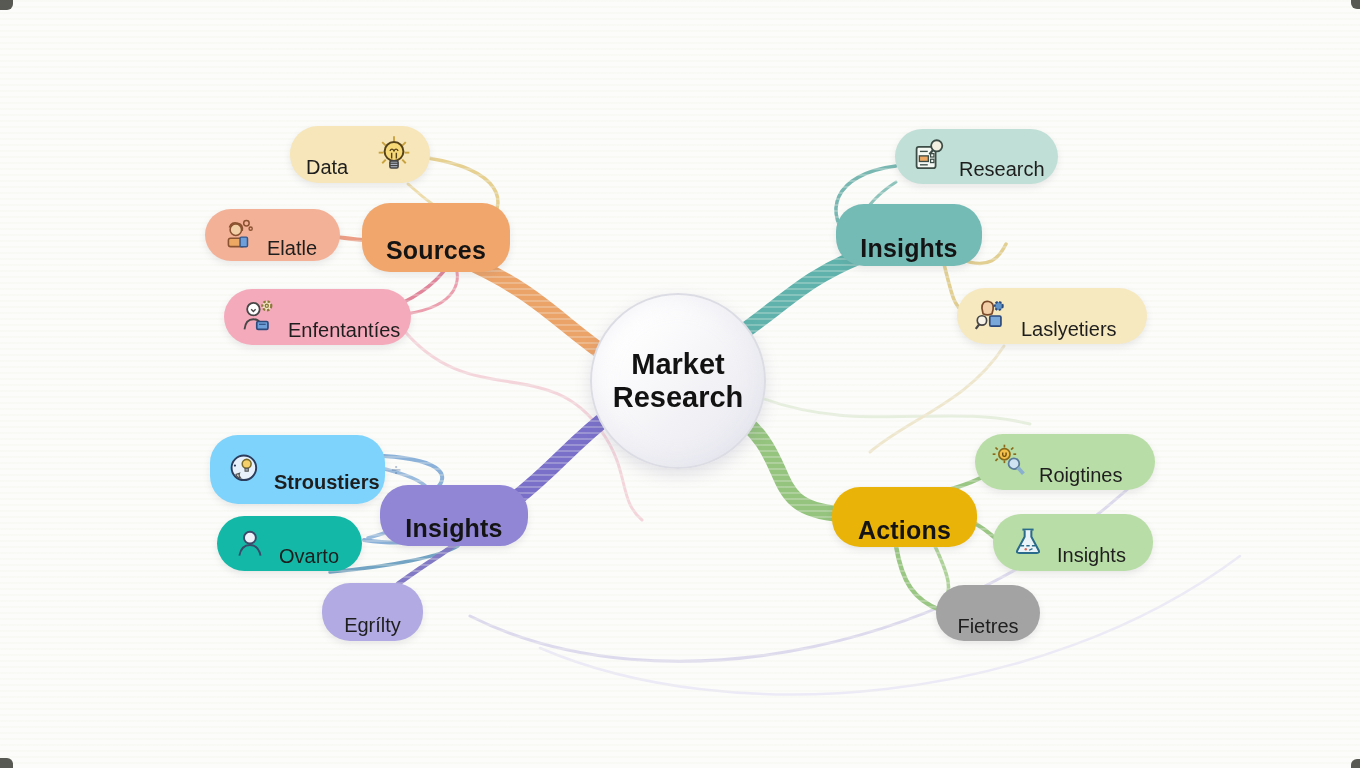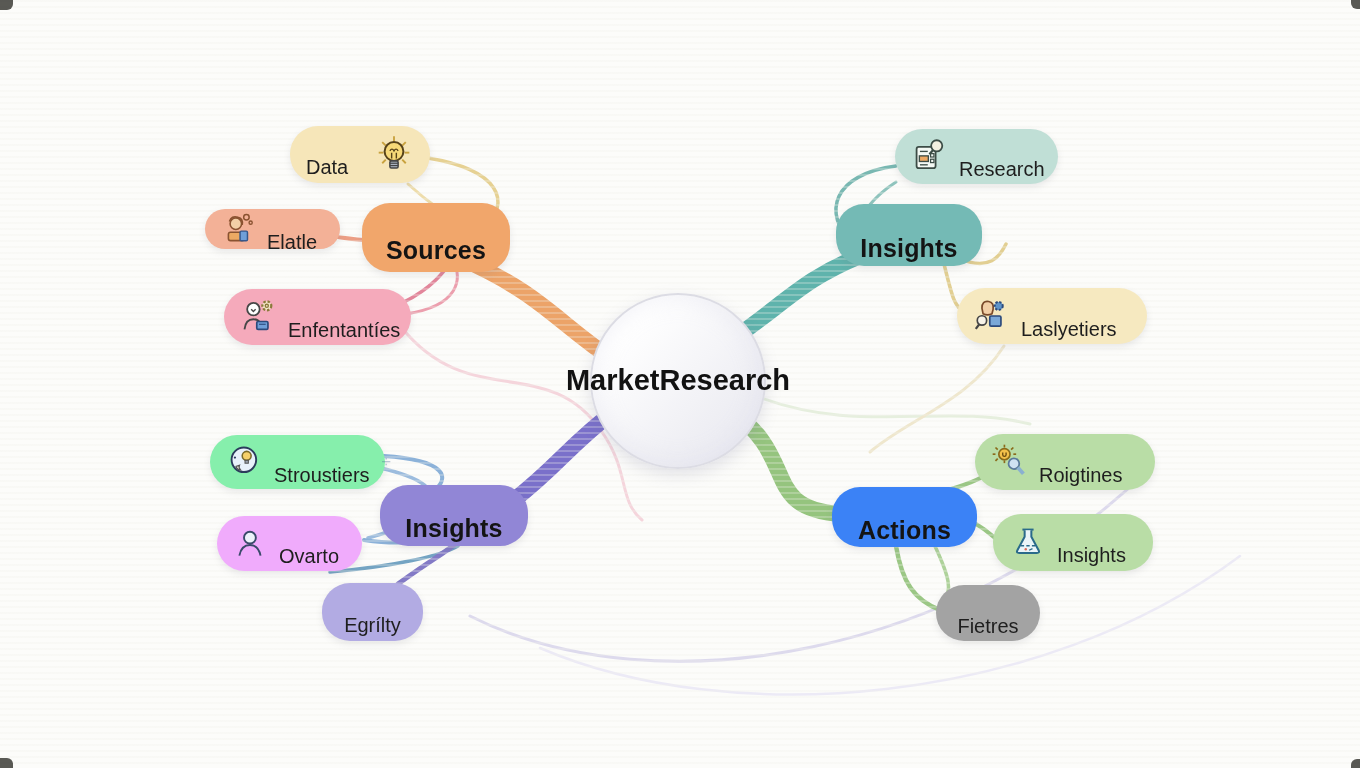--- a/index.html
+++ b/index.html
@@ -24,21 +24,21 @@
   .node.main{justify-content:center;}
   .node.main .label{font-size:25px;font-weight:bold;color:#141414;letter-spacing:.2px;}
   .node.center-txt{justify-content:center;}
   .icon{display:flex;align-items:center;justify-content:center;flex:0 0 auto;}
   .suffix{opacity:.38;color:#51719c;font-size:17px;margin-left:2px;}
   .center-node{
     position:absolute;left:590px;top:293px;width:172px;height:172px;border-radius:50%;
     background:linear-gradient(135deg,#ffffff 20%,#efeff4 70%,#e7e7f0 100%);
     border:2px solid #dcdce4;
     box-shadow:0 6px 16px rgba(110,110,150,.18), inset 0 0 26px rgba(205,205,225,.30);
-    display:flex;flex-direction:row;align-items:center;justify-content:center;
+    display:flex;flex-direction:column;align-items:center;justify-content:center;
     z-index:4;cursor:pointer;
   }
   .center-node span{font-size:29px;font-weight:bold;color:#121212;line-height:1.15;}
   .speck{position:absolute;background:#35342f;opacity:.82;z-index:6;}
   .speck.tl{left:0;top:0;width:13px;height:10px;border-radius:0 0 6px 0;}
   .speck.bl{left:0;bottom:0;width:13px;height:10px;border-radius:0 6px 0 0;}
   .speck.tr{right:0;top:0;width:9px;height:9px;border-radius:0 0 0 6px;}
   .speck.br{right:0;bottom:0;width:9px;height:9px;border-radius:6px 0 0 0;}
 </style>
 </head>
@@ -103,21 +103,21 @@
         </g>
         <circle cx="17" cy="15" r="8" fill="#f7d978" stroke="#57431a" stroke-width="1.7"></circle>
         <path d="M13.5 14.5 q1.8 -3 3.5 0 q1.8 -3 3.5 0 M15 16 v5 M19 16 v5" stroke="#57431a" stroke-width="1.2" fill="none"></path>
         <rect x="13.5" y="23" width="7" height="6" rx="1.2" fill="#aab3bf" stroke="#454545" stroke-width="1.3"></rect>
         <line x1="13.5" y1="25" x2="20.5" y2="25" stroke="#454545" stroke-width="1"></line>
         <line x1="13.5" y1="27" x2="20.5" y2="27" stroke="#454545" stroke-width="1"></line>
       </svg>
     </span>
   </div>
 
-  <div class="node" style="left: 205px; top: 209px; width: 135px; height: 40px; background-color: rgb(243, 177, 151);">
+  <div class="node" style="left: 205px; top: 209px; width: 135px; height: 52px; background-color: rgb(243, 177, 151);">
     <span class="icon">
       <svg width="36" height="36" viewBox="0 0 34 34">
         <circle cx="24" cy="6" r="2.6" fill="none" stroke="#8a5230" stroke-width="1.4"></circle>
         <circle cx="28" cy="11" r="1.5" fill="none" stroke="#8a5230" stroke-width="1.3"></circle>
         <path d="M8 10 q2 -6 8 -4 q5 1 4 7" fill="none" stroke="#8a5230" stroke-width="1.6"></path>
         <circle cx="14" cy="12" r="5.4" fill="#f2cfa6" stroke="#8a5230" stroke-width="1.5"></circle>
         <rect x="7" y="20" width="15" height="8" rx="2" fill="#eda963" stroke="#8a5230" stroke-width="1.5"></rect>
         <rect x="18" y="19" width="7" height="9" rx="1.2" fill="#6f9fd8" stroke="#36578b" stroke-width="1.4"></rect>
       </svg>
     </span>
@@ -170,49 +170,49 @@
         <line x1="5.5" y1="24.5" x2="2.5" y2="28.5" stroke="#454545" stroke-width="2"></line>
       </svg>
     </span>
     <span class="label">Laslyetiers</span>
   </div>
 
   <div class="node main" style="left: 380px; top: 485px; width: 148px; height: 61px; background-color: rgb(145, 134, 214);">
     <span class="label">Insights</span>
   </div>
 
-  <div class="node" style="left: 210px; top: 435px; width: 175px; height: 54px; background-color: #86efac;">
+  <div class="node" style="left: 210px; top: 435px; width: 175px; height: 69px; background-color: #7dd3fc; font-weight: bold;">
     <span class="icon">
       <svg width="38" height="38" viewBox="0 0 34 34">
         <circle cx="16" cy="15" r="11" fill="#e8f1fb" stroke="#2b3c5c" stroke-width="1.7"></circle>
         <circle cx="18.5" cy="11.5" r="4" fill="#f5d06a" stroke="#7a6a2a" stroke-width="1.4"></circle>
         <rect x="17" y="15.5" width="3" height="2.6" fill="#9aa3b0" stroke="#555555" stroke-width="0.9"></rect>
         <path d="M9 21 q1 3 4 3 q-2 -2 -1 -4 z" fill="#f7f3e8" stroke="#555555" stroke-width="1.1"></path>
         <circle cx="8" cy="13" r="1" fill="#2b3c5c"></circle>
       </svg>
     </span>
     <span class="label">Stroustiers</span>
     <span class="suffix">÷</span>
   </div>
 
-  <div class="node" style="left: 217px; top: 516px; width: 145px; height: 55px; background-color: #f0abfc;">
+  <div class="node" style="left: 217px; top: 516px; width: 145px; height: 55px; background-color: #14b8a6;">
     <span class="icon">
       <svg width="36" height="36" viewBox="0 0 34 34">
         <circle cx="16" cy="11" r="5.6" fill="#eef3fa" stroke="#3a4a6a" stroke-width="1.8"></circle>
         <path d="M6 28 q2 -10 10 -10 q8 0 10 10" fill="none" stroke="#3a4a6a" stroke-width="1.8"></path>
       </svg>
     </span>
     <span class="label">Ovarto</span>
   </div>
 
   <div class="node center-txt" style="left: 322px; top: 583px; width: 101px; height: 58px; background-color: rgb(178, 171, 227); text-align: right;">
     <span class="label">Egrílty</span>
   </div>
 
-  <div class="node main" style="left: 832px; top: 487px; width: 145px; height: 60px; background-color: #3b82f6;">
+  <div class="node main" style="left: 832px; top: 487px; width: 145px; height: 60px; background-color: #eab308;">
     <span class="label">Actions</span>
   </div>
 
   <div class="node" style="left: 975px; top: 434px; width: 180px; height: 56px; background-color: rgb(185, 221, 166);">
     <span class="icon">
       <svg width="38" height="38" viewBox="0 0 34 34">
         <g stroke="#8a6a1a" stroke-width="1.5">
           <line x1="12" y1="1.5" x2="12" y2="4"></line>
             <line x1="4" y1="4" x2="6" y2="6"></line>
             <line x1="20" y1="4" x2="18" y2="6"></line>

